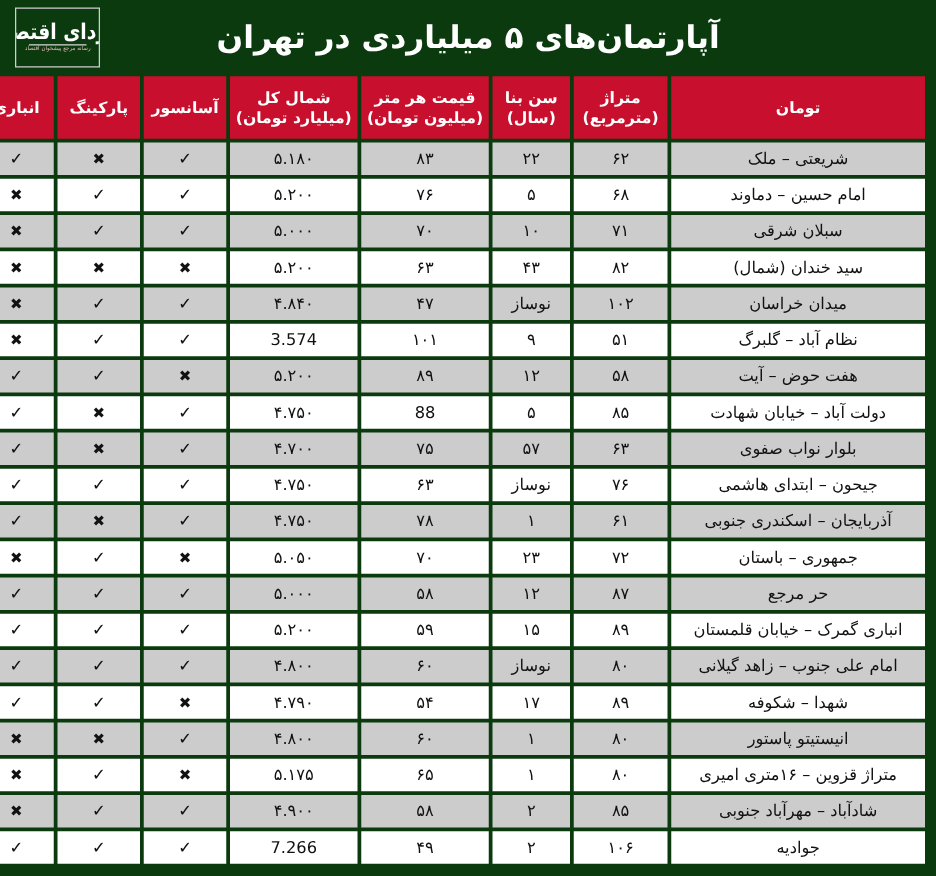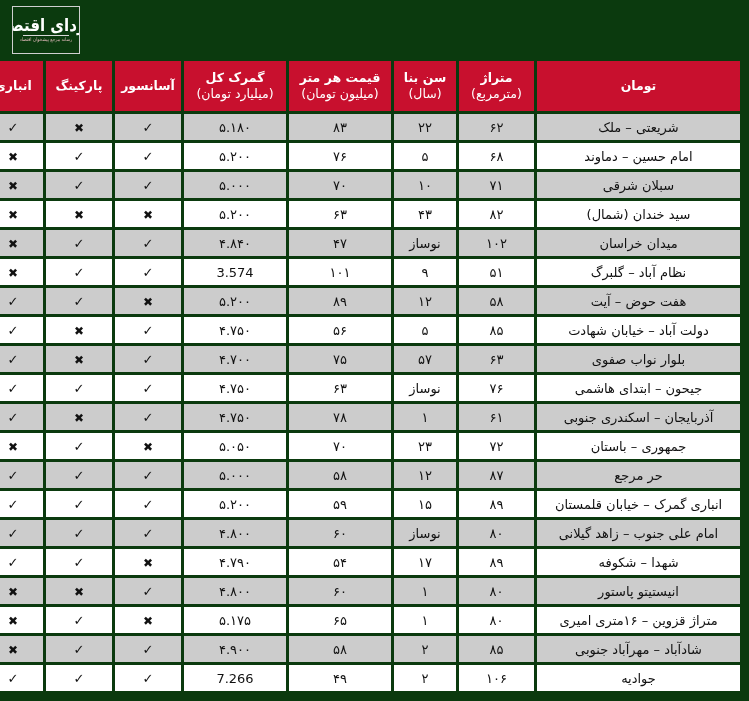--- a/index.html
+++ b/index.html
@@ -92,21 +92,21 @@
     font-size: 12.5px;
     font-weight: bold;
     height: 46px;
     line-height: 1.25;
     padding: 2px 3px;
     text-align: center;
     vertical-align: middle;
   }
   table.data th .sub {
     display: block;
-    font-weight: normal;
+    font-weight: bold;
     font-size: 12.5px;
   }
   table.data td {
     height: 24px;
     font-size: 13px;
     color: #111111;
     text-align: center;
     vertical-align: middle;
     padding: 1px 4px;
     white-space: nowrap;
@@ -140,20 +140,21 @@
 <body>
 
 <div id="page">
 
   <div class="topbar">
     <div class="logo-box">
       <div class="logo-main">فردای اقتصاد</div>
       <div class="logo-rule"></div>
       <div class="logo-sub">رسانه مرجع پیشخوان اقتصاد</div>
     </div>
+    <div class="page-title">آپارتمان‌های ۵ میلیاردی در تهران</div>
   </div>
 
   <div class="table-wrap">
     <table class="data">
       <colgroup>
         <col class="c-name">
           <col class="c-area">
           <col class="c-age">
         <col class="c-ppm">
           <col class="c-tot">
@@ -172,21 +173,21 @@
           </th>
           <th>
             <span>سن بنا</span>
             <span class="sub">(سال)</span>
           </th>
           <th>
             <span>قیمت هر متر</span>
             <span class="sub">(میلیون تومان)</span>
           </th>
           <th>
-            <span>گمرک کل</span>
+            <span>شمال کل</span>
             <span class="sub">(میلیارد تومان)</span>
           </th>
           <th>
             <span>آسانسور</span>
           </th>
           <th>
             <span>پارکینگ</span>
           </th>
           <th>
             <span>انباری</span>
@@ -261,21 +262,21 @@
             <td>۸۹</td>
             <td>۵.۲۰۰</td>
             <td class="mark"><span class="no">✖</span></td>
             <td class="mark"><span class="yes">✓</span></td>
             <td class="mark"><span class="yes">✓</span></td>
           </tr>
           <tr class="even">
             <td class="name">دولت آباد – خیابان شهادت</td>
             <td>۸۵</td>
             <td>۵</td>
-            <td>۵۶</td>
+            <td>88</td>
             <td>۴.۷۵۰</td>
             <td class="mark"><span class="yes">✓</span></td>
             <td class="mark"><span class="no">✖</span></td>
             <td class="mark"><span class="yes">✓</span></td>
           </tr>
           <tr class="odd">
             <td class="name">بلوار نواب صفوی</td>
             <td>۶۳</td>
             <td>۵۷</td>
             <td>۷۵</td>

